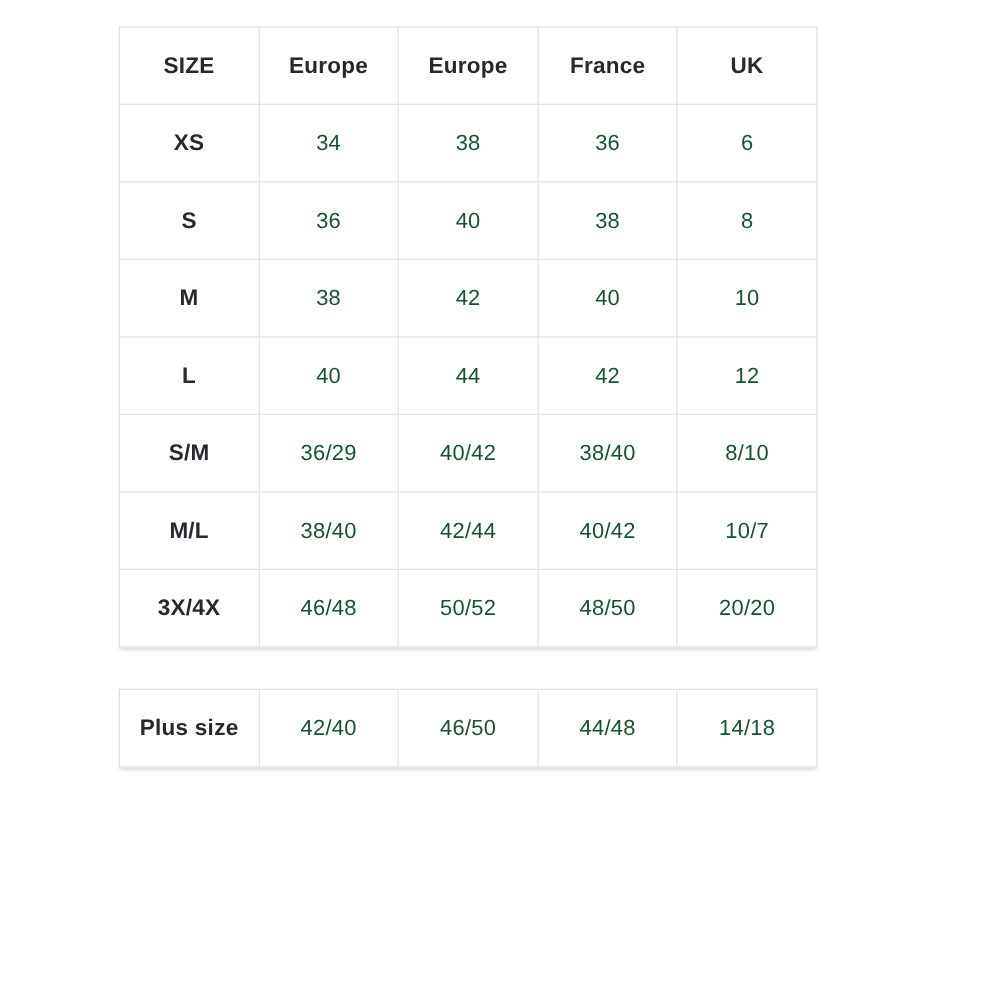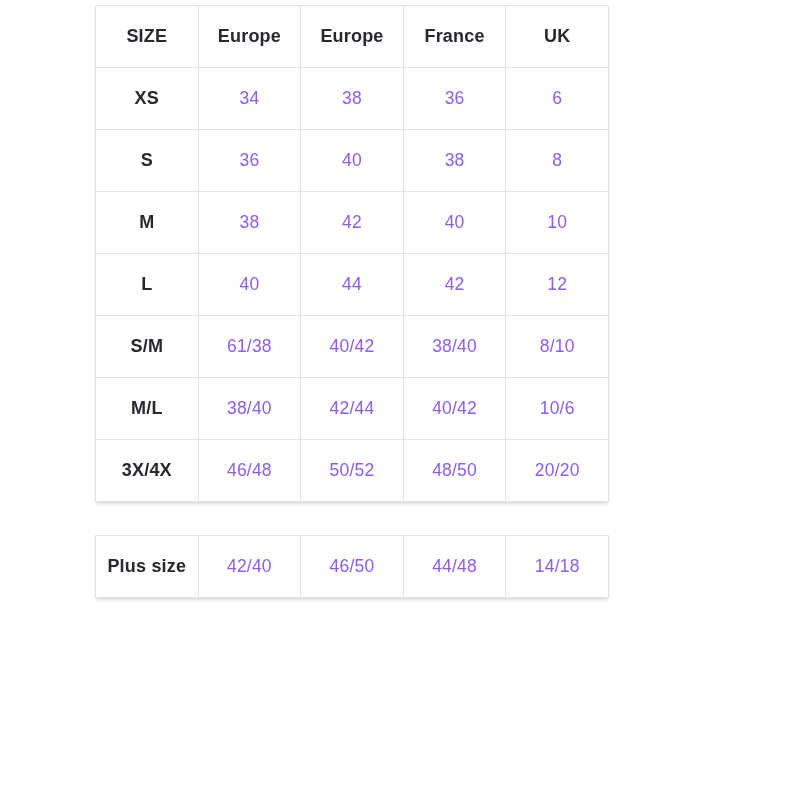--- a/index.html
+++ b/index.html
@@ -5,38 +5,38 @@
   html, body {
     margin: 0;
     padding: 0;
     background: #ffffff;
     width: 800px;
     height: 800px;
     overflow: hidden;
     font-family: "Liberation Sans", "DejaVu Sans", sans-serif;
   }
   .chart-wrap {
-    width: 514px;
+    width: 559px;
     margin-left: 95px;
-    padding-top: 5px;
+    padding-top: 21px;
   }
   table.size-table {
     width: 100%;
     border-collapse: collapse;
     table-layout: fixed;
     background: #ffffff;
     box-shadow: 0 3px 3px -1px rgba(0,0,0,0.14);
   }
   table.size-table td, table.size-table th {
     border: 1px solid #e2e2e2;
     height: 61px;
     text-align: center;
     vertical-align: middle;
     font-size: 17.5px;
-    color: #8b5cf6;
+    color: #14532d;
     font-weight: 400;
     letter-spacing: 0.2px;
     padding: 0;
   }
   table.size-table th,
   table.size-table td.size-label {
     font-weight: 700;
     font-size: 18px;
     color: #28282e;
   }
@@ -83,31 +83,31 @@
       </tr>
       <tr>
         <td class="size-label">L</td>
         <td>40</td>
         <td>44</td>
         <td>42</td>
         <td>12</td>
       </tr>
       <tr>
         <td class="size-label">S/M</td>
-        <td>61/38</td>
+        <td>36/29</td>
         <td>40/42</td>
         <td>38/40</td>
         <td>8/10</td>
       </tr>
       <tr>
         <td class="size-label">M/L</td>
         <td>38/40</td>
         <td>42/44</td>
         <td>40/42</td>
-        <td>10/6</td>
+        <td>10/7</td>
       </tr>
       <tr>
         <td class="size-label">3X/4X</td>
         <td>46/48</td>
         <td>50/52</td>
         <td>48/50</td>
         <td>20/20</td>
       </tr>
     </tbody>
   </table>

